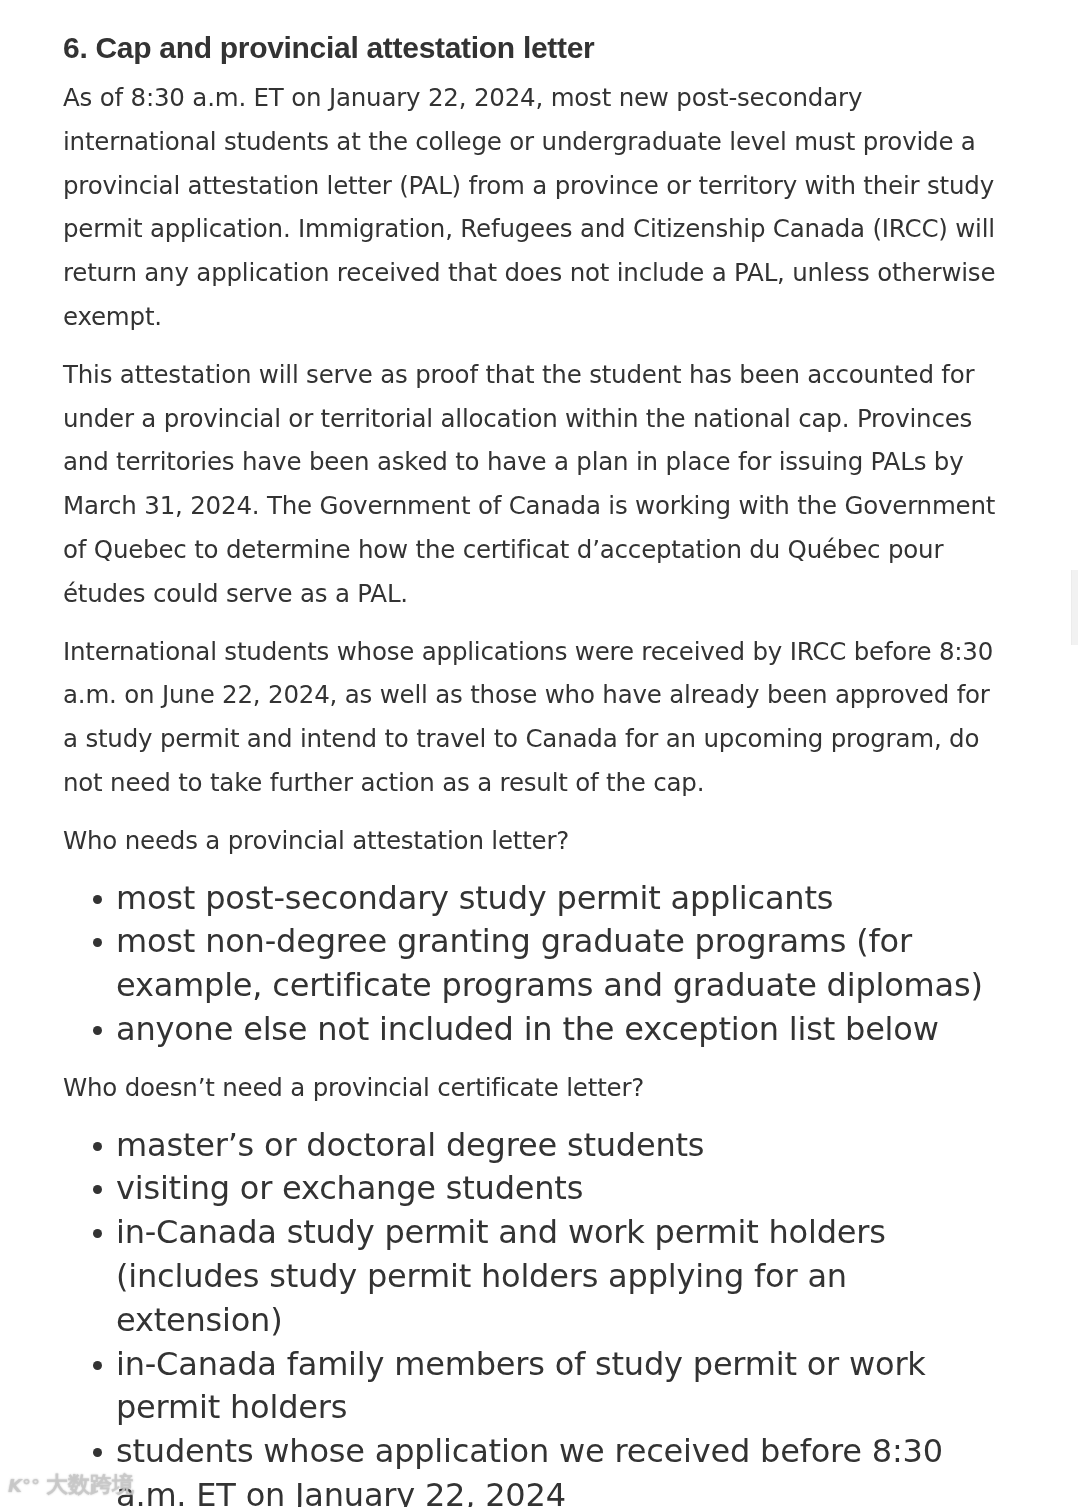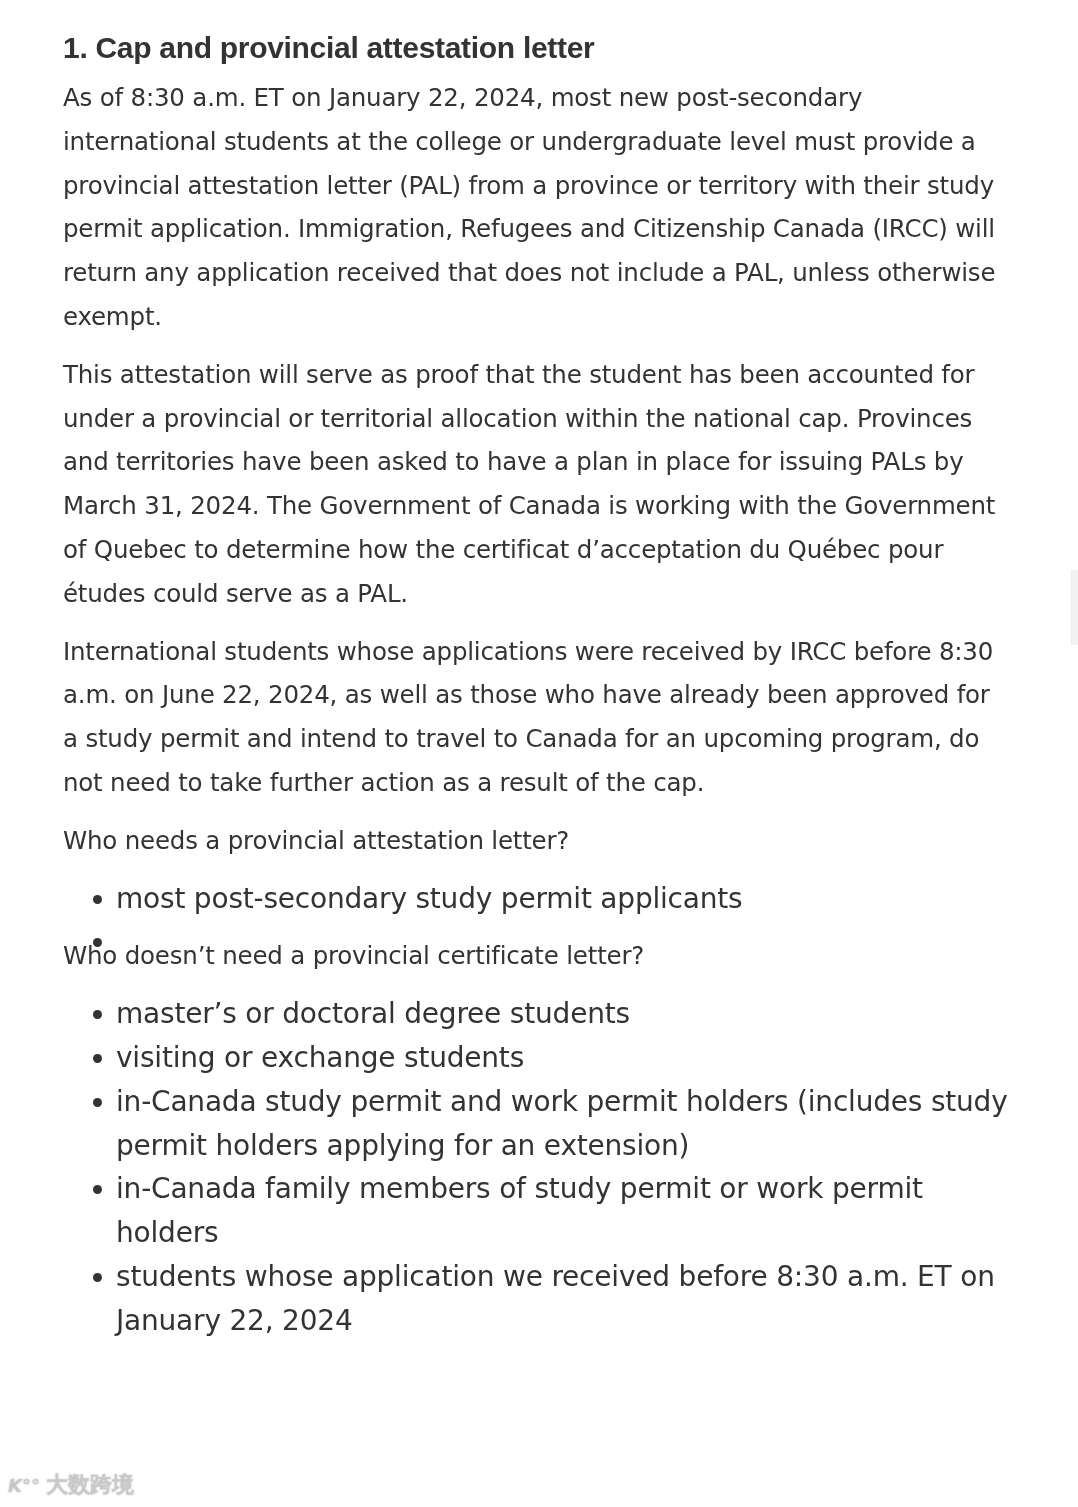--- a/index.html
+++ b/index.html
@@ -44,21 +44,21 @@
       letter-spacing: -0.2px;
     }
     ul.bullets {
       margin: 0 0 14px 0;
       padding: 0;
       list-style: none;
     }
     ul.bullets li {
       position: relative;
       padding-left: 53px;
-      font-size: 28px;
+      font-size: 32px;
       line-height: 43.8px;
       letter-spacing: -0.2px;
     }
     ul.bullets li .dot {
       position: absolute;
       left: 30px;
       top: 18px;
       width: 9px;
       height: 9px;
       border-radius: 50%;
@@ -87,30 +87,31 @@
       width: 6px;
       height: 75px;
       background: #f2f2f2;
       border-left: 1px solid #ececec;
     }
   </style>
 </head>
 <body>
 
 <div class="content">
-  <h2 class="section-title">1. Cap and provincial attestation letter</h2>
+  <h2 class="section-title">6. Cap and provincial attestation letter</h2>
 
   <p class="para">As of 8:30 a.m. ET on January 22, 2024, most new post-secondary international students at the college or undergraduate level must provide a provincial attestation letter (PAL) from a province or territory with their study permit application. Immigration, Refugees and Citizenship Canada (IRCC) will return any application received that does not include a PAL, unless otherwise exempt.</p>
   <p class="para">This attestation will serve as proof that the student has been accounted for under a provincial or territorial allocation within the national cap. Provinces and territories have been asked to have a plan in place for issuing PALs by March 31, 2024. The Government of Canada is working with the Government of Quebec to determine how the certificat d’acceptation du Québec pour études could serve as a PAL.</p>
   <p class="para">International students whose applications were received by IRCC before 8:30 a.m. on June 22, 2024, as well as those who have already been approved for a study permit and intend to travel to Canada for an upcoming program, do not need to take further action as a result of the cap.</p>
 
   <h3 class="subhead">Who needs a provincial attestation letter?</h3>
   <ul class="bullets">
     <li><span class="dot"></span><span>most post-secondary study permit applicants</span></li>
-    <li><span class="dot"></span></li>
+    <li><span class="dot"></span><span>most non-degree granting graduate programs (for example, certificate programs and graduate diplomas)</span></li>
+    <li><span class="dot"></span><span>anyone else not included in the exception list below</span></li>
   </ul>
 
   <h3 class="subhead">Who doesn’t need a provincial certificate letter?</h3>
   <ul class="bullets">
     <li><span class="dot"></span><span>master’s or doctoral degree students</span></li>
     <li><span class="dot"></span><span>visiting or exchange students</span></li>
     <li><span class="dot"></span><span>in-Canada study permit and work permit holders (includes study permit holders applying for an extension)</span></li>
     <li><span class="dot"></span><span>in-Canada family members of study permit or work permit holders</span></li>
     <li><span class="dot"></span><span>students whose application we received before 8:30 a.m. ET on January 22, 2024</span></li>
   </ul>

